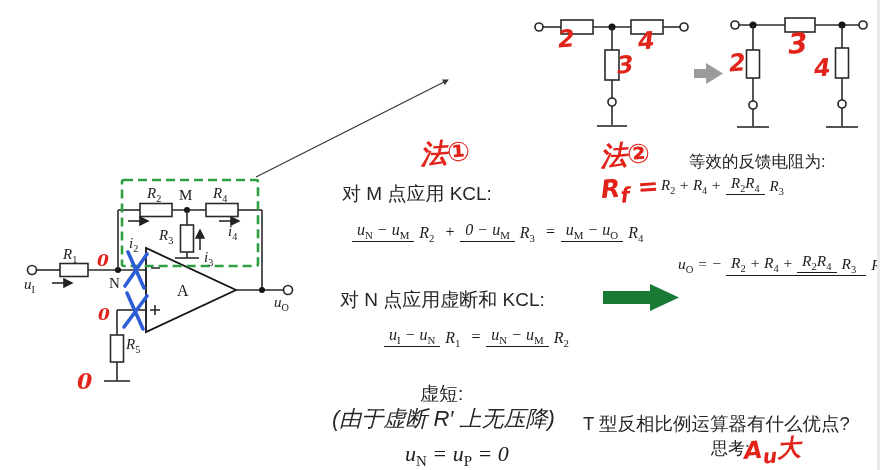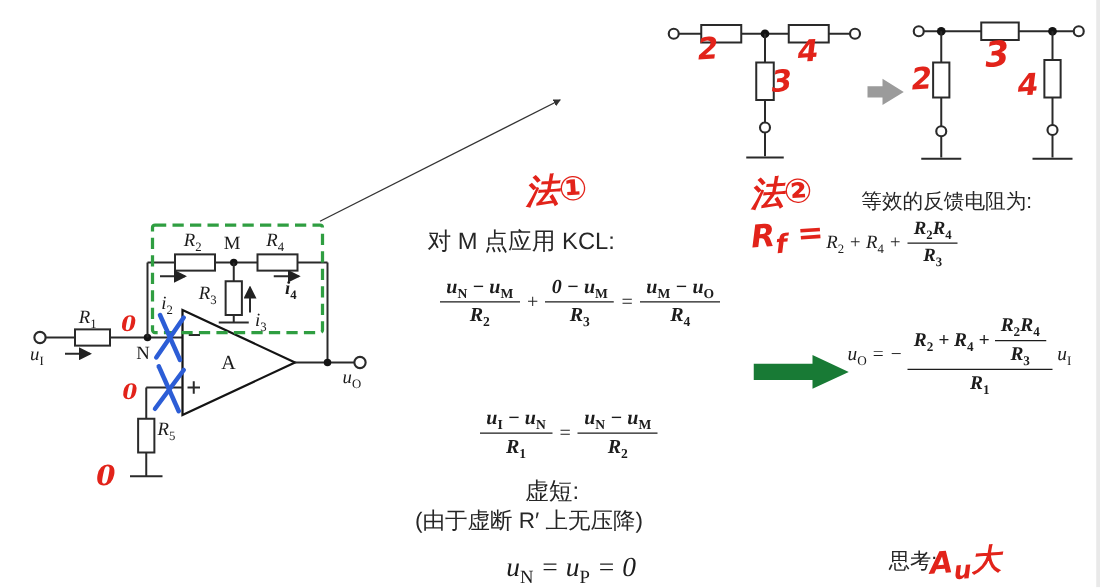--- a/index.html
+++ b/index.html
@@ -13,21 +13,21 @@
        color:#1b1b1b;font-size:15px;}
   .lbl sub, .eq sub{font-size:68%;font-style:normal;line-height:0;}
   .up{font-style:normal;}
   .red0{color:var(--red);font-family:"DejaVu Serif",serif;font-style:italic;
         font-weight:bold;font-size:17px;}
   .hand{color:var(--red);font-family:"DejaVu Sans",sans-serif;font-style:italic;
         font-weight:bold;transform:rotate(-4deg);}
   .eq{position:absolute;z-index:2;display:flex;align-items:center;gap:5px;
       font-family:"Liberation Serif","DejaVu Serif",serif;font-style:italic;
       color:#1c1c1c;white-space:nowrap;}
-  .frac{display:inline-flex;flex-direction:column;align-items:center;font-weight:bold;}
+  .frac{display:inline-flex;flex-direction:row;align-items:center;}
   .frac .num{border-bottom:1.4px solid #1c1c1c;padding:0 5px 2px;}
   .frac .den{padding:2px 5px 0;}
   .nrow{display:inline-flex;align-items:center;gap:4px;}
   
   .wire line,.wire path{stroke:#2a2a2a;stroke-width:1.6;fill:none;}
   .res{fill:#fff;stroke:#2a2a2a;stroke-width:1.6;}
   .term{fill:#fff;stroke:#2a2a2a;stroke-width:1.7;}
   .dot{fill:#141414;stroke:none;}
   .gnd{stroke:#2a2a2a;stroke-width:3.2;}
   .opamp{fill:#fff;stroke:#141414;stroke-width:1.8;}
@@ -146,21 +146,21 @@
 
   <span class="lbl" style="left:24px;top:277px;">u<sub>I</sub></span>
   <span class="lbl" style="left:63px;top:247px;">R<sub>1</sub></span>
   <span class="lbl up" style="left:109px;top:276px;">N</span>
   <span class="lbl" style="left:147px;top:186px;">R<sub>2</sub></span>
   <span class="lbl up" style="left:179px;top:188px;">M</span>
   <span class="lbl" style="left:213px;top:186px;">R<sub>4</sub></span>
   <span class="lbl" style="left:129px;top:236px;">i<sub>2</sub></span>
   <span class="lbl" style="left:159px;top:228px;">R<sub>3</sub></span>
   <span class="lbl" style="left:204px;top:250px;">i<sub>3</sub></span>
-  <span class="lbl" style="left:228px;top:224px;font-weight:bold;">i<sub>4</sub></span>
+  <span class="lbl" style="left:228px;top:224px;">i<sub>4</sub></span>
   <span class="lbl up" style="left:177px;top:283px;font-size:16px;">A</span>
   <span class="lbl" style="left:274px;top:295px;">u<sub>O</sub></span>
   <span class="lbl" style="left:126px;top:337px;">R<sub>5</sub></span>
 
   <span class="txt red0" style="left:97px;top:251px;">0</span>
   <span class="txt red0" style="left:98px;top:305px;">0</span>
   <span class="txt red0" style="left:77px;top:369px;font-size:22px;">0</span>
 
 
   <span class="txt hand" style="left:558px;top:26px;font-size:24px;">2</span>
@@ -184,35 +184,36 @@
         <span class="num">0 − u<sub>M</sub></span>
         <span class="den">R<sub>3</sub></span>
       </span>
     <span>=</span>
     <span class="frac">
         <span class="num">u<sub>M</sub> − u<sub>O</sub></span>
         <span class="den">R<sub>4</sub></span>
       </span>
   </div>
 
+  <span class="txt cn" style="left:340px;top:289px;font-size:19px;">对 N 点应用虚断和 KCL:</span>
 
   <div class="eq" style="left:384px;top:326px;font-size:16px;">
     <span class="frac">
         <span class="num">u<sub>I</sub> − u<sub>N</sub></span>
         <span class="den">R<sub>1</sub></span>
       </span>
     <span>=</span>
     <span class="frac">
         <span class="num">u<sub>N</sub> − u<sub>M</sub></span>
         <span class="den">R<sub>2</sub></span>
       </span>
   </div>
 
   <span class="txt cn" style="left:420px;top:383px;font-size:19px;">虚短:</span>
-  <span class="txt cn" style="left:332px;top:406px;font-size:18px;">(由于虚断 R′ 上无压降)</span>
+  <span class="txt cn" style="left:332px;top:406px;font-size:22px;font-style:italic;">(由于虚断 R′ 上无压降)</span>
   <div class="eq" style="left:405px;top:441px;font-size:22px;">
     <span>u<sub>N</sub> = u<sub>P</sub> = 0</span>
   </div>
 
   <span class="txt hand" style="left:600px;top:139px;font-size:27px;">法②</span>
 
   <span class="txt cn" style="left:643px;top:152px;font-size:16.5px;margin-left:46px;">等效的反馈电阻为:</span>
 
   <span class="txt hand" style="left:601px;top:174px;font-size:25px;">R<sub>f</sub> =</span>
 
@@ -233,16 +234,17 @@
             <span class="num">R<sub>2</sub>R<sub>4</sub></span>
             <span class="den">R<sub>3</sub></span>
           </span>
       </span>
       <span class="den">R<sub>1</sub></span>
     </span>
     <span>u<sub>I</sub></span>
   </div>
 
   <span class="txt cn" style="left:711px;top:391px;font-size:17px;margin-top:48px;">思考:</span>
+  <span class="txt cn" style="left:583px;top:413px;font-size:18.5px;">T 型反相比例运算器有什么优点?</span>
   <span class="txt hand" style="left:744px;top:436px;font-size:24px;">A<sub>u</sub>大</span>
 
   <div class="edge"></div>
 </div>
 
 </body></html>

